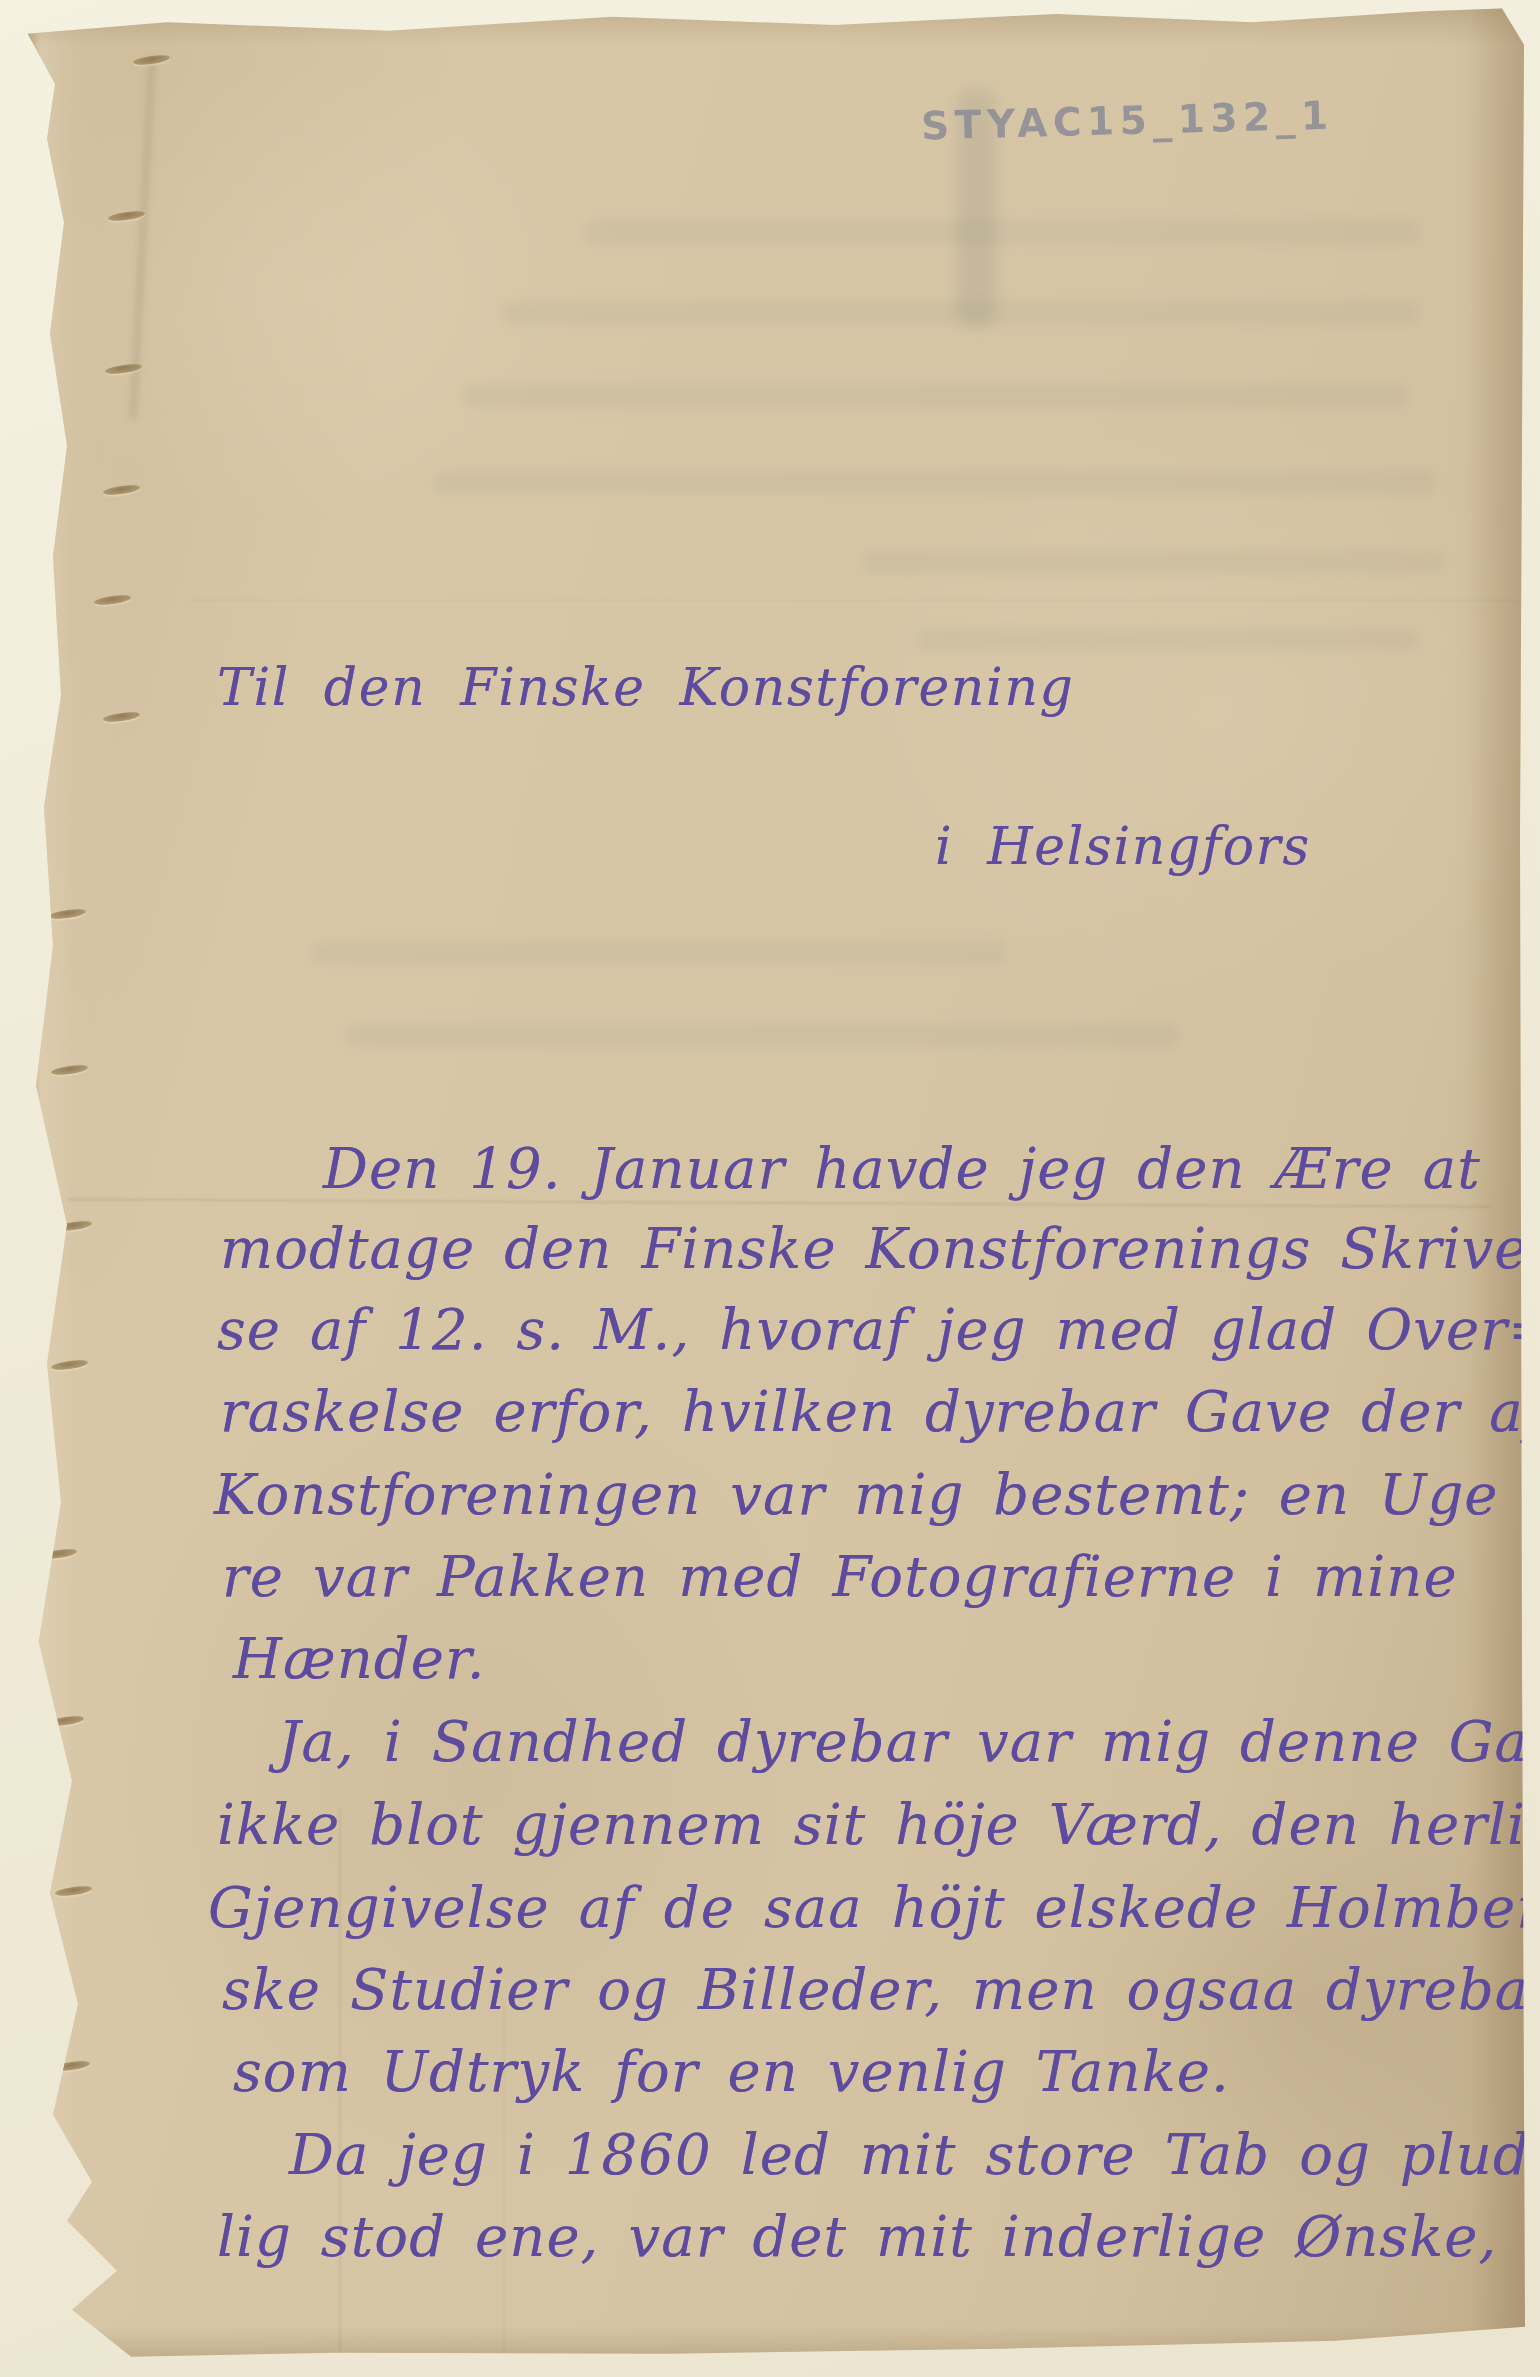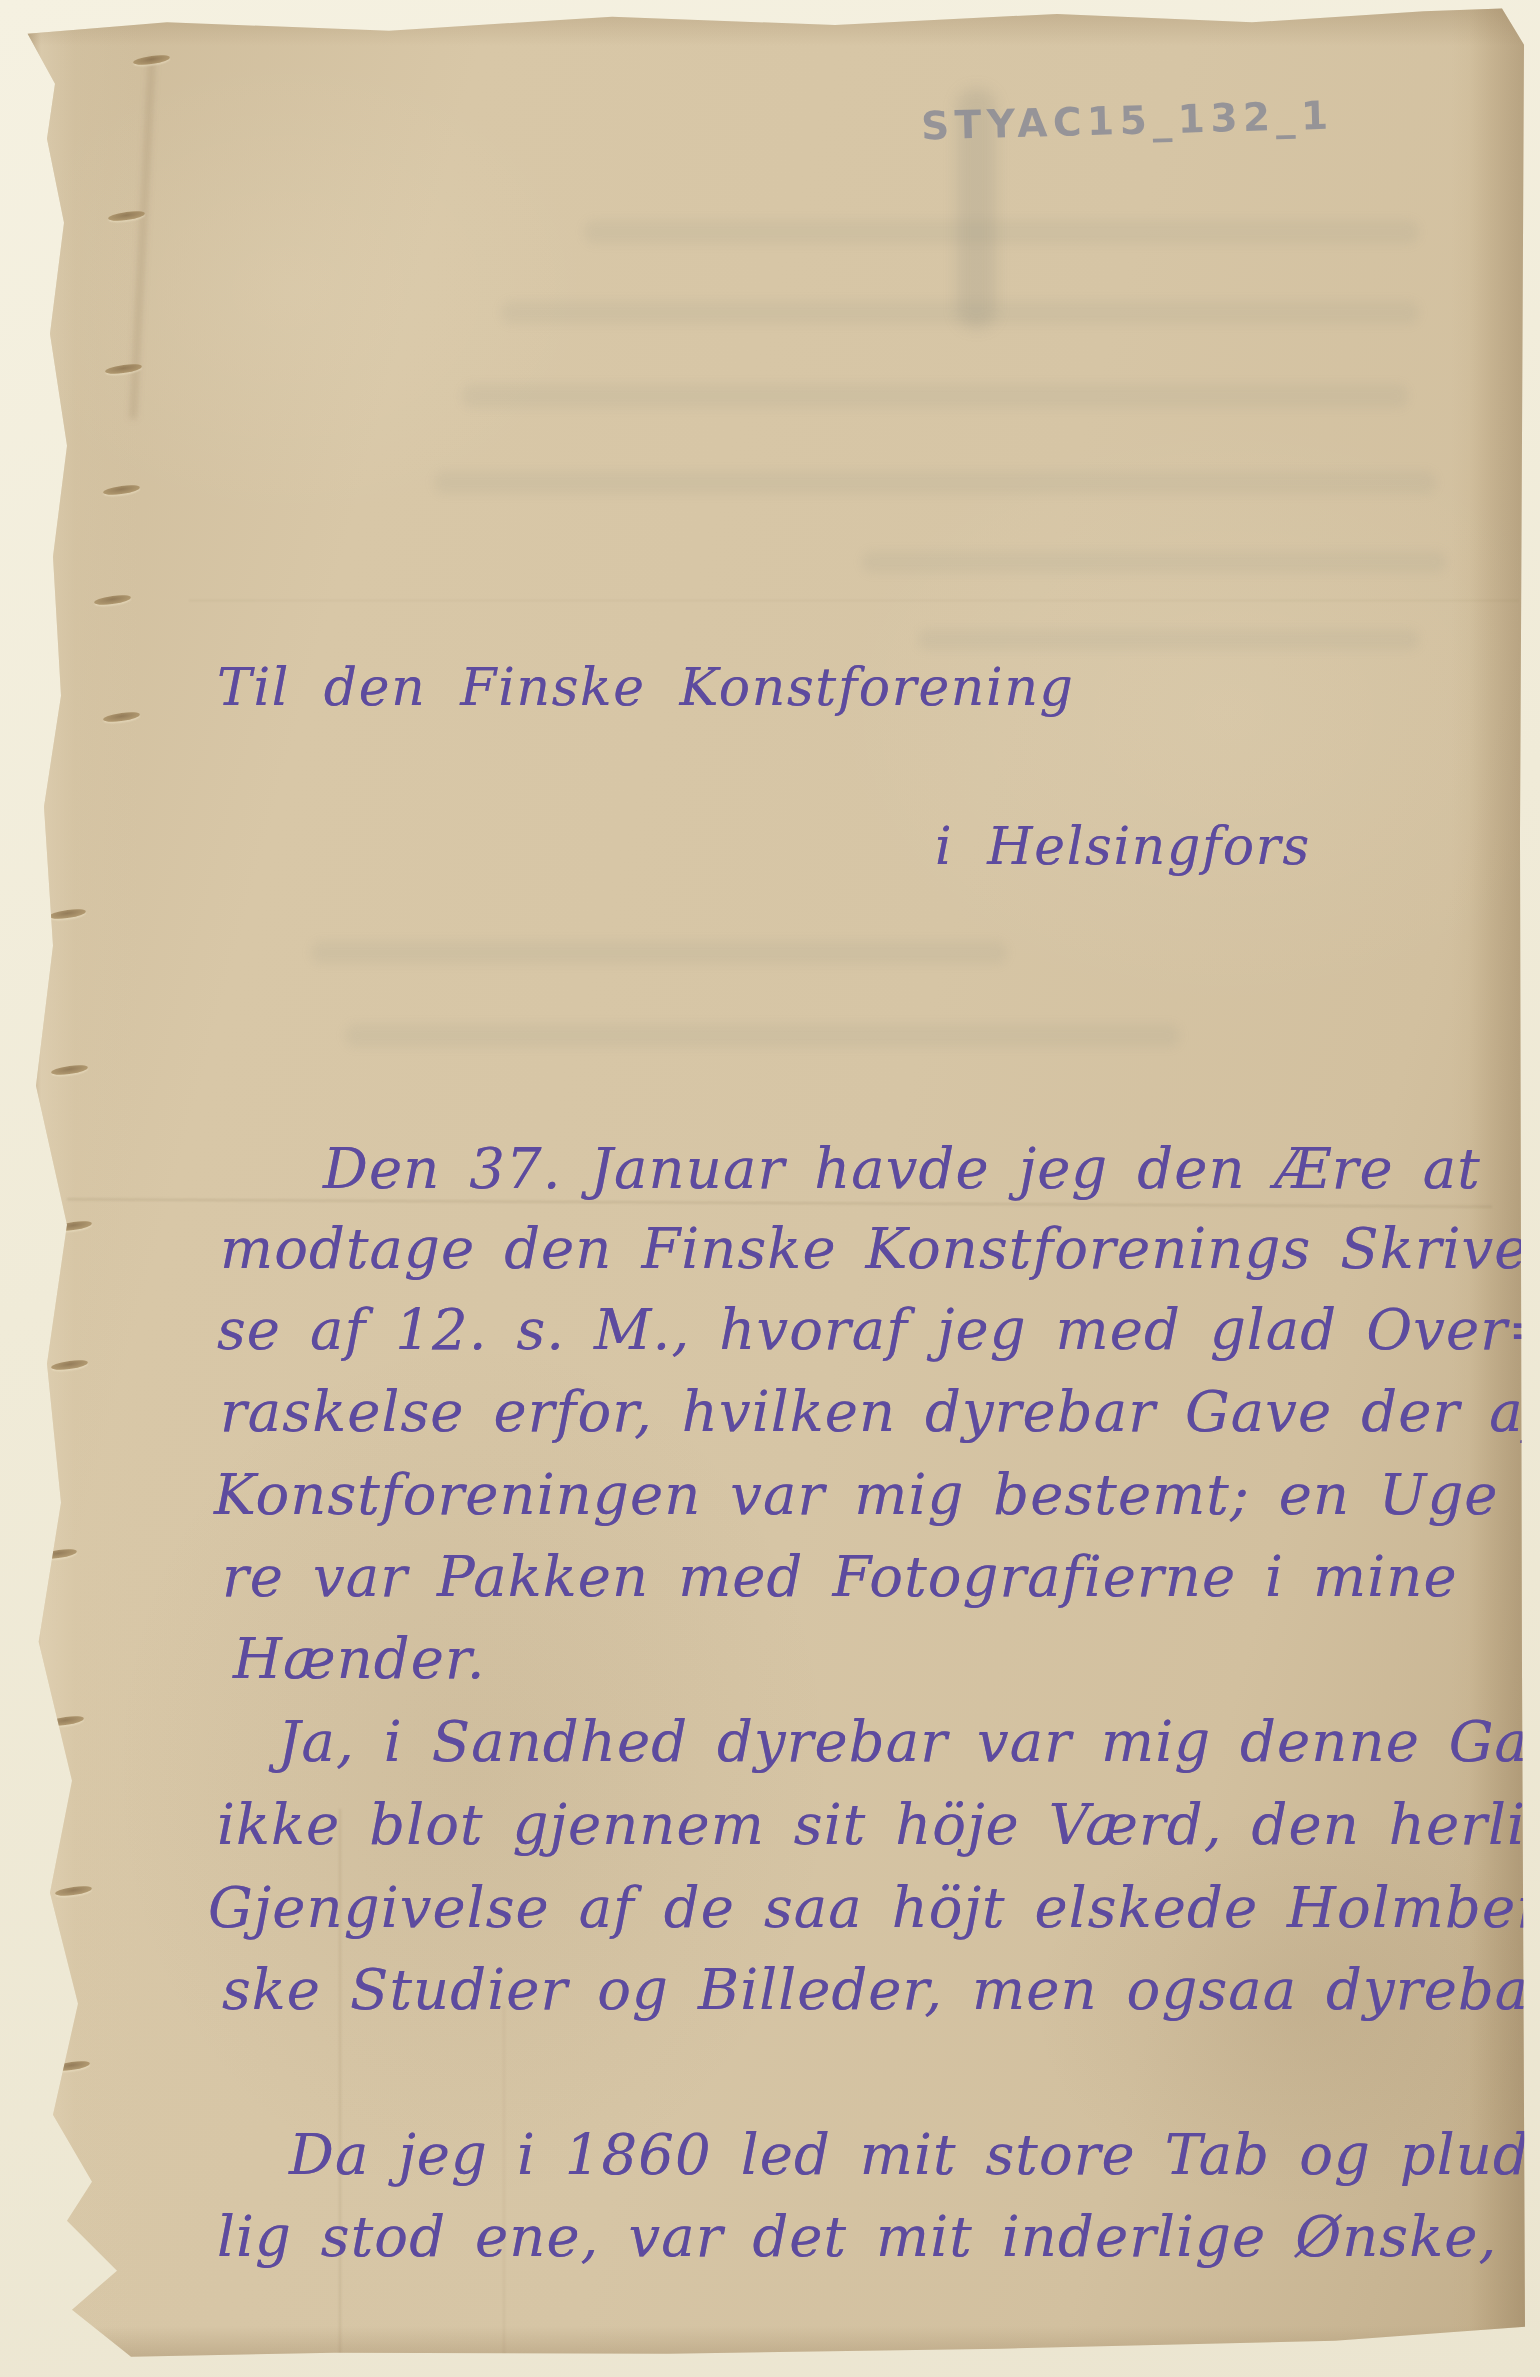--- a/index.html
+++ b/index.html
@@ -135,29 +135,30 @@
     <div class="hole" style="left:18px;  top:1543px;"></div>
     <div class="hole" style="left:25px;  top:1710px;"></div>
     <div class="hole" style="left:33px;  top:1880px;"></div>
     <div class="hole" style="left:31px;  top:2055px;"></div>
 
     <div class="pencil" style="left:899px; top:91px;">STYAC15_132_1</div>
 
     <div class="ink heading" style="left:195px; top:650px;">Til den Finske Konstforening</div>
     <div class="ink heading" style="left:913px; top:784px;margin-top:25px;">i Helsingfors</div>
 
-    <div class="ink bodyline" style="left:301px; top:1129px;">Den 37. Januar havde jeg den Ære at</div>
+    <div class="ink bodyline" style="left:301px; top:1129px;">Den 19. Januar havde jeg den Ære at</div>
     <div class="ink bodyline" style="left:198px; top:1209px;">modtage den Finske Konstforenings Skrivel=</div>
     <div class="ink bodyline" style="left:195px; top:1290px;">se af 12. s. M., hvoraf jeg med glad Over=</div>
     <div class="ink bodyline" style="left:198px; top:1372px;">raskelse erfor, hvilken dyrebar Gave der af</div>
     <div class="ink bodyline" style="left:192px; top:1455px;">Konstforeningen var mig bestemt; en Uge sene=</div>
     <div class="ink bodyline" style="left:200px; top:1537px;">re var Pakken med Fotografierne i mine</div>
     <div class="ink bodyline" style="left:211px; top:1619px;">Hænder.</div>
     <div class="ink bodyline" style="left:256px; top:1702px;">Ja, i Sandhed dyrebar var mig denne Gave,</div>
     <div class="ink bodyline" style="left:195px; top:1785px;">ikke blot gjennem sit höje Værd, den herlige</div>
     <div class="ink bodyline" style="left:186px; top:1868px;">Gjengivelse af de saa höjt elskede Holmberg=</div>
     <div class="ink bodyline" style="left:200px; top:1950px;">ske Studier og Billeder, men ogsaa dyrebar</div>
+    <div class="ink bodyline" style="left:211px; top:2032px;">som Udtryk for en venlig Tanke.</div>
     <div class="ink bodyline" style="left:267px; top:2115px;">Da jeg i 1860 led mit store Tab og pludse=</div>
     <div class="ink bodyline" style="left:195px; top:2197px;">lig stod ene, var det mit inderlige Ønske, at</div>
 
   </div>
 </div>
 
 
 </body></html>

